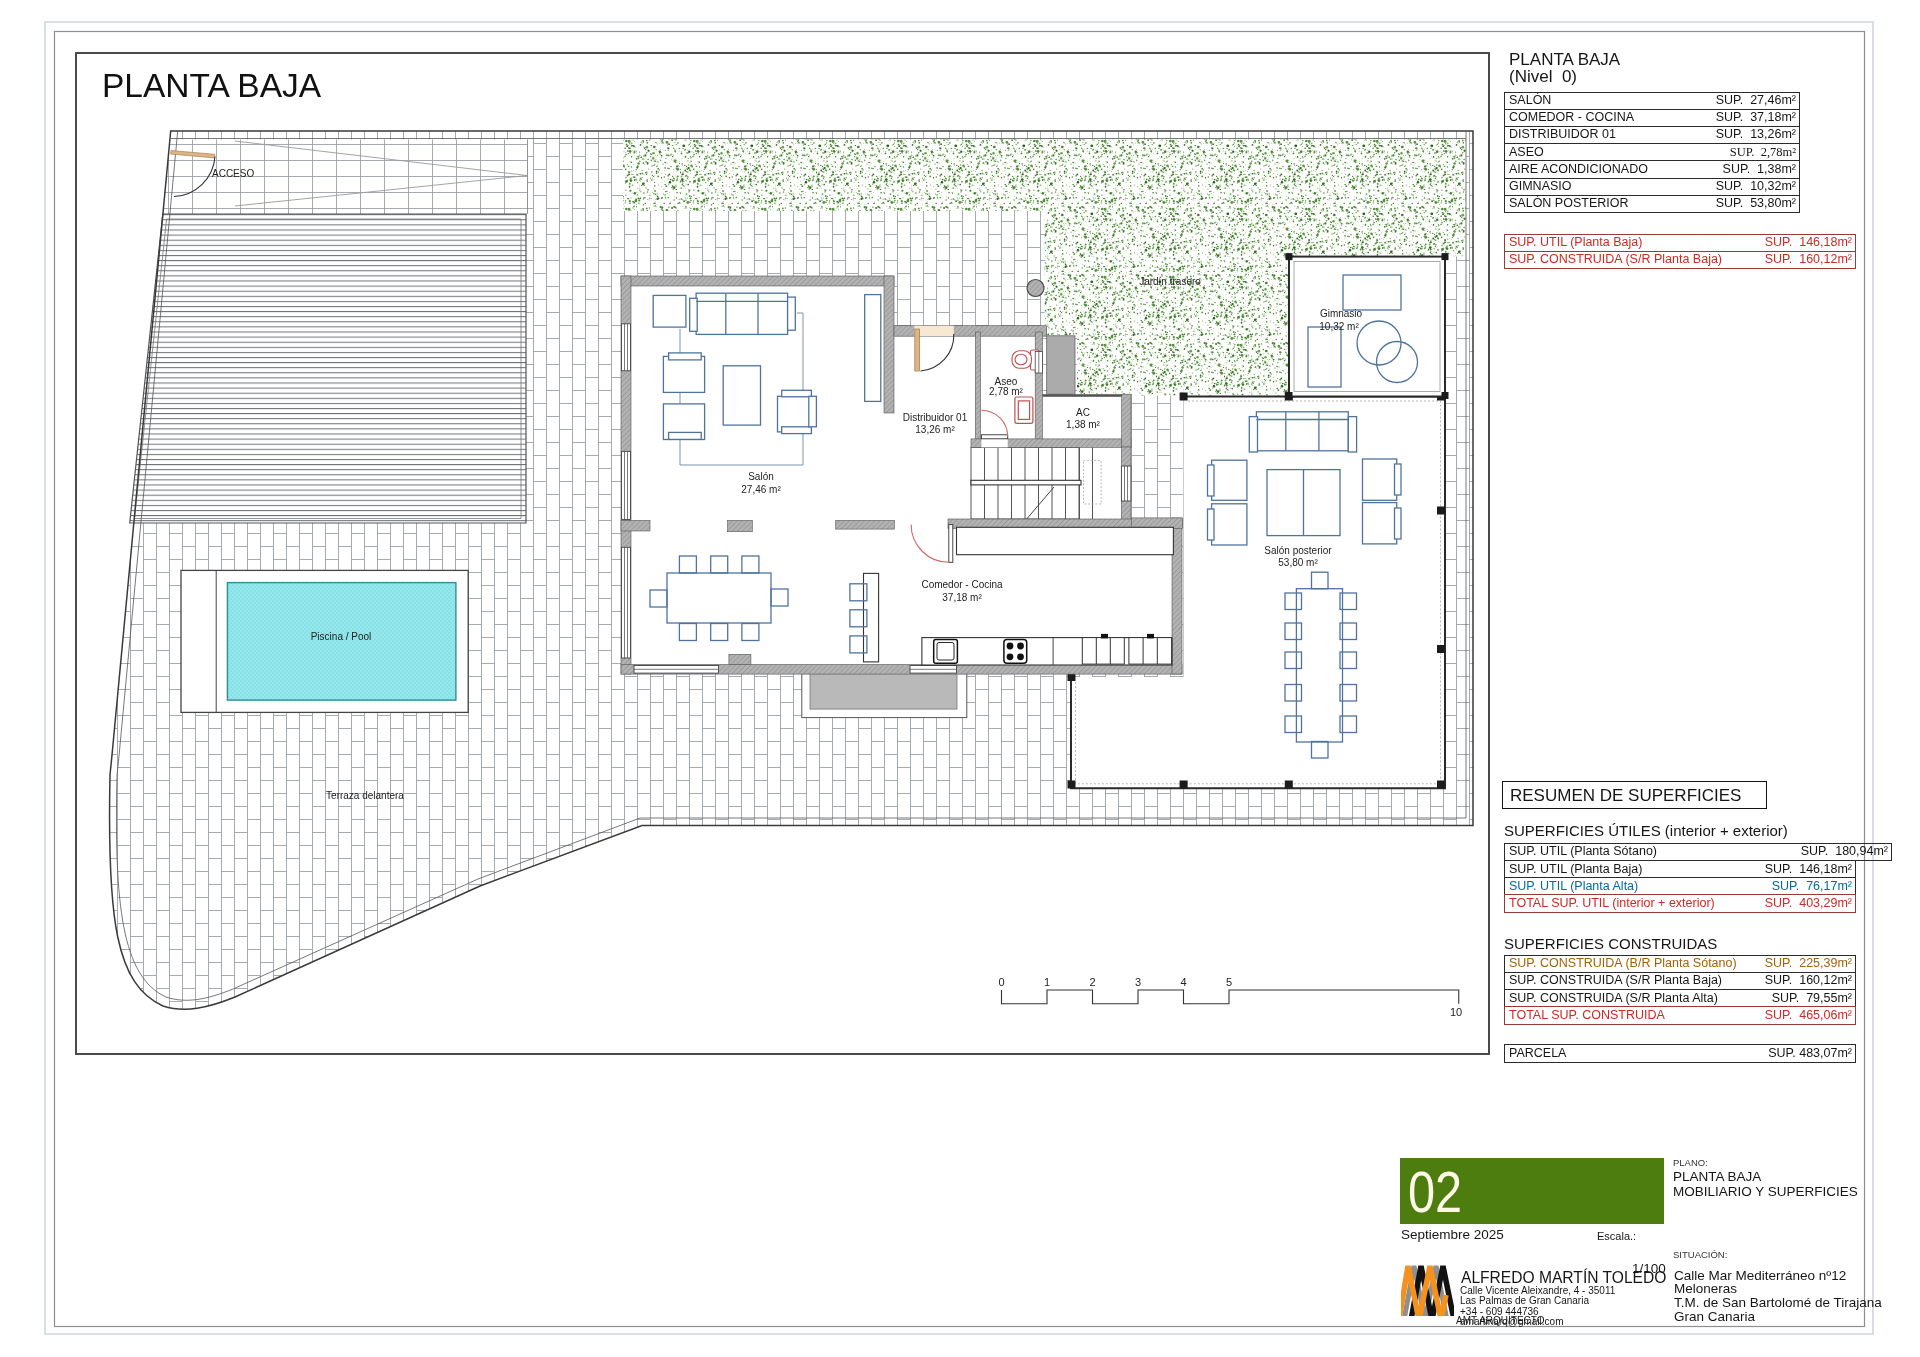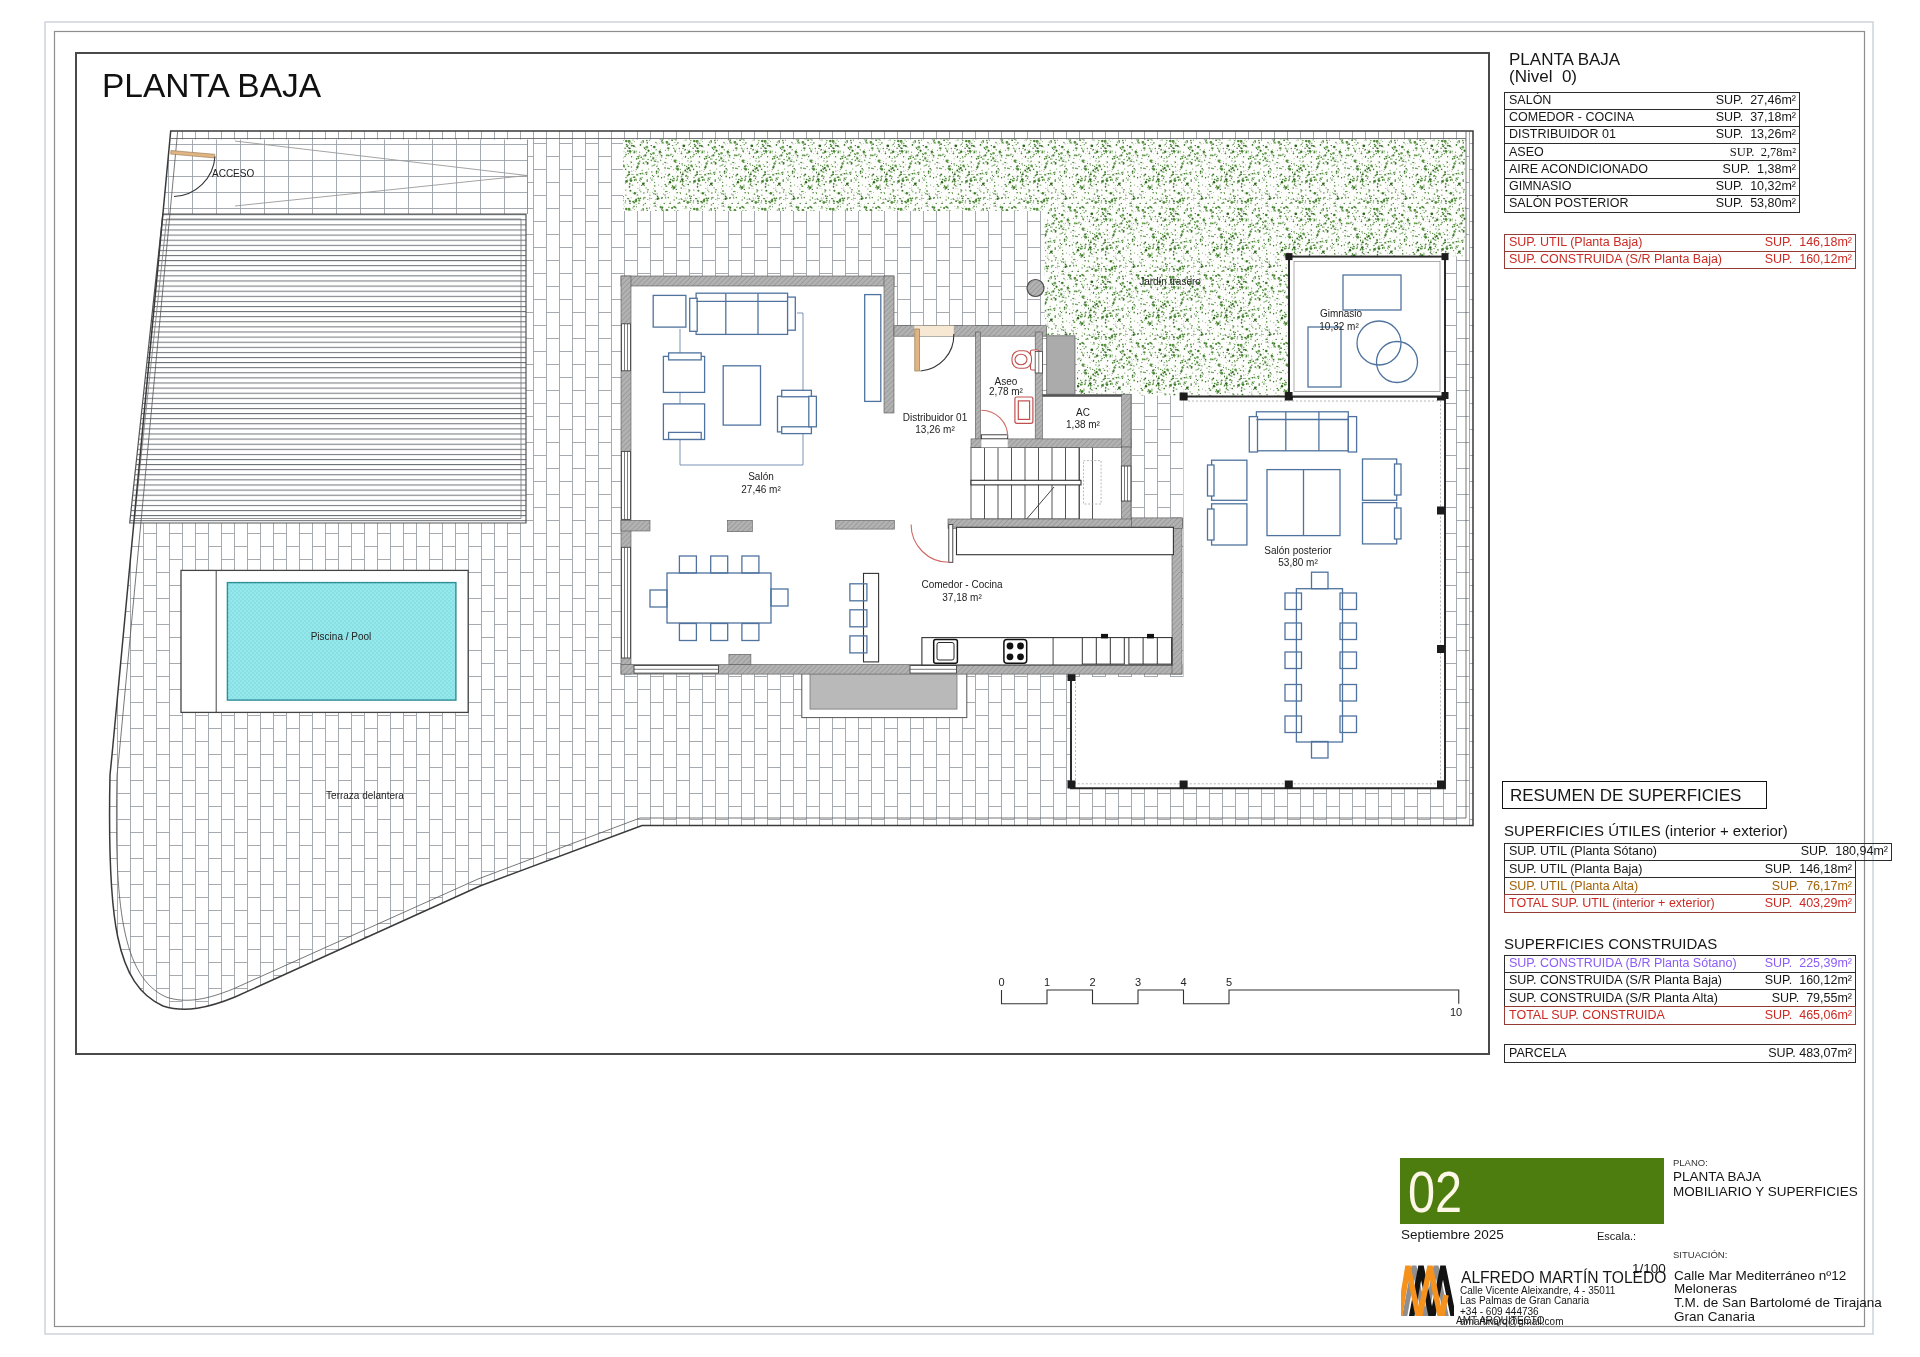--- a/index.html
+++ b/index.html
@@ -993,34 +993,34 @@
 
 <div class="abs t12" style="left:1504px;top:843.9px;">
     <div style="position:relative;box-sizing:border-box;width:388px;height:18.2px;border:1px solid #2b2b2b;margin-top:-1px;color:#161616;">
       <span style="position:absolute;left:4px;top:1.5px;">SUP. UTIL (Planta Sótano)</span>
       <span style="position:absolute;right:3px;top:1.5px;">SUP.&nbsp;&nbsp;180,94m²</span>
     </div>
     <div style="position:relative;box-sizing:border-box;width:352px;height:18.2px;border:1px solid #2b2b2b;margin-top:-1px;color:#161616;">
       <span style="position:absolute;left:4px;top:1.5px;">SUP. UTIL (Planta Baja)</span>
       <span style="position:absolute;right:3px;top:1.5px;">SUP.&nbsp;&nbsp;146,18m²</span>
     </div>
-    <div style="position:relative;box-sizing:border-box;width:352px;height:18.2px;border:1px solid #2b2b2b;margin-top:-1px;color:#a16207;">
+    <div style="position:relative;box-sizing:border-box;width:352px;height:18.2px;border:1px solid #2b2b2b;margin-top:-1px;color:#0369a1;">
       <span style="position:absolute;left:4px;top:1.5px;">SUP. UTIL (Planta Alta)</span>
       <span style="position:absolute;right:3px;top:1.5px;">SUP.&nbsp;&nbsp;76,17m²</span>
     </div>
     <div style="position:relative;box-sizing:border-box;width:352px;height:18.2px;border:1px solid #943b35;margin-top:-1px;color:#cc2a23;">
       <span style="position:absolute;left:4px;top:1.5px;">TOTAL SUP. UTIL (interior + exterior)</span>
       <span style="position:absolute;right:3px;top:1.5px;">SUP.&nbsp;&nbsp;403,29m²</span>
     </div>
   </div>
 
 <div class="abs" style="left:1504px;top:935px;font-size:15px;">SUPERFICIES CONSTRUIDAS</div>
 
 <div class="abs t12" style="left:1504px;top:955.8px;">
-    <div style="position:relative;box-sizing:border-box;width:352px;height:18.2px;border:1px solid #2b2b2b;margin-top:-1px;color:#8b5cf6;">
+    <div style="position:relative;box-sizing:border-box;width:352px;height:18.2px;border:1px solid #2b2b2b;margin-top:-1px;color:#a16207;">
       <span style="position:absolute;left:4px;top:1.5px;">SUP. CONSTRUIDA (B/R Planta Sótano)</span>
       <span style="position:absolute;right:3px;top:1.5px;">SUP.&nbsp;&nbsp;225,39m²</span>
     </div>
     <div style="position:relative;box-sizing:border-box;width:352px;height:18.2px;border:1px solid #2b2b2b;margin-top:-1px;color:#161616;">
       <span style="position:absolute;left:4px;top:1.5px;">SUP. CONSTRUIDA (S/R Planta Baja)</span>
       <span style="position:absolute;right:3px;top:1.5px;">SUP.&nbsp;&nbsp;160,12m²</span>
     </div>
     <div style="position:relative;box-sizing:border-box;width:352px;height:18.2px;border:1px solid #2b2b2b;margin-top:-1px;color:#161616;">
       <span style="position:absolute;left:4px;top:1.5px;">SUP. CONSTRUIDA (S/R Planta Alta)</span>
       <span style="position:absolute;right:3px;top:1.5px;">SUP.&nbsp;&nbsp;79,55m²</span>

